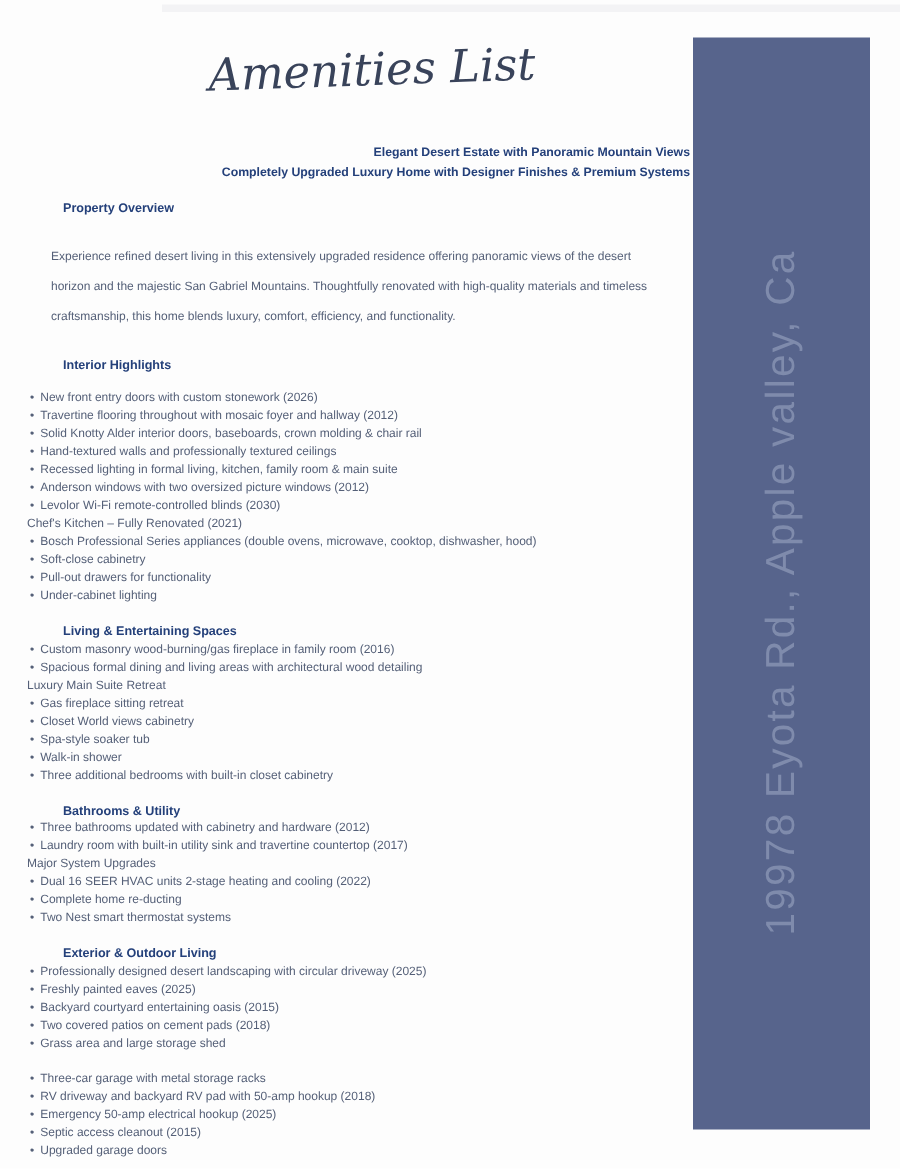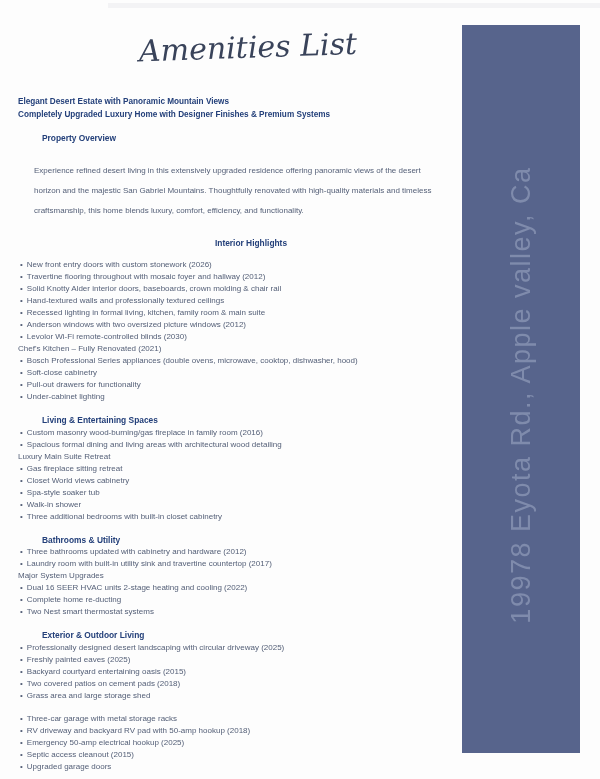--- a/index.html
+++ b/index.html
@@ -48,37 +48,37 @@
     padding-left: 18px;
     text-align: center;
     font-family: "DejaVu Serif", serif;
     font-style: italic;
     font-weight: 400;
     font-size: 30px;
     line-height: 44px;
     color: #39435a;
     transform: rotate(-2deg);
   }
-  .intro-block { margin-top: 26px; }
+  .intro-block { margin-top: 26px; text-align: right; }
   .intro-line {
     margin: 0;
     font-size: 8.2px;
     line-height: 12.5px;
     font-weight: 700;
     color: #24407a;
   }
   .section { margin-top: 11px; }
   .section-heading {
     font-size: 8.4px;
     line-height: 12.5px;
     font-weight: 700;
     color: #24407a;
     padding-left: 24px;
   }
-  .section-heading.extra-gap { margin-bottom: 10px; text-align: center; }
+  .section-heading.extra-gap { margin-bottom: 10px; }
   .section-paragraph {
     margin: 16px;
     font-size: 8px;
     line-height: 20px;
     color: #556078;
   }
   .item-row {
     font-size: 8px;
     line-height: 12px;
     color: #556078;

